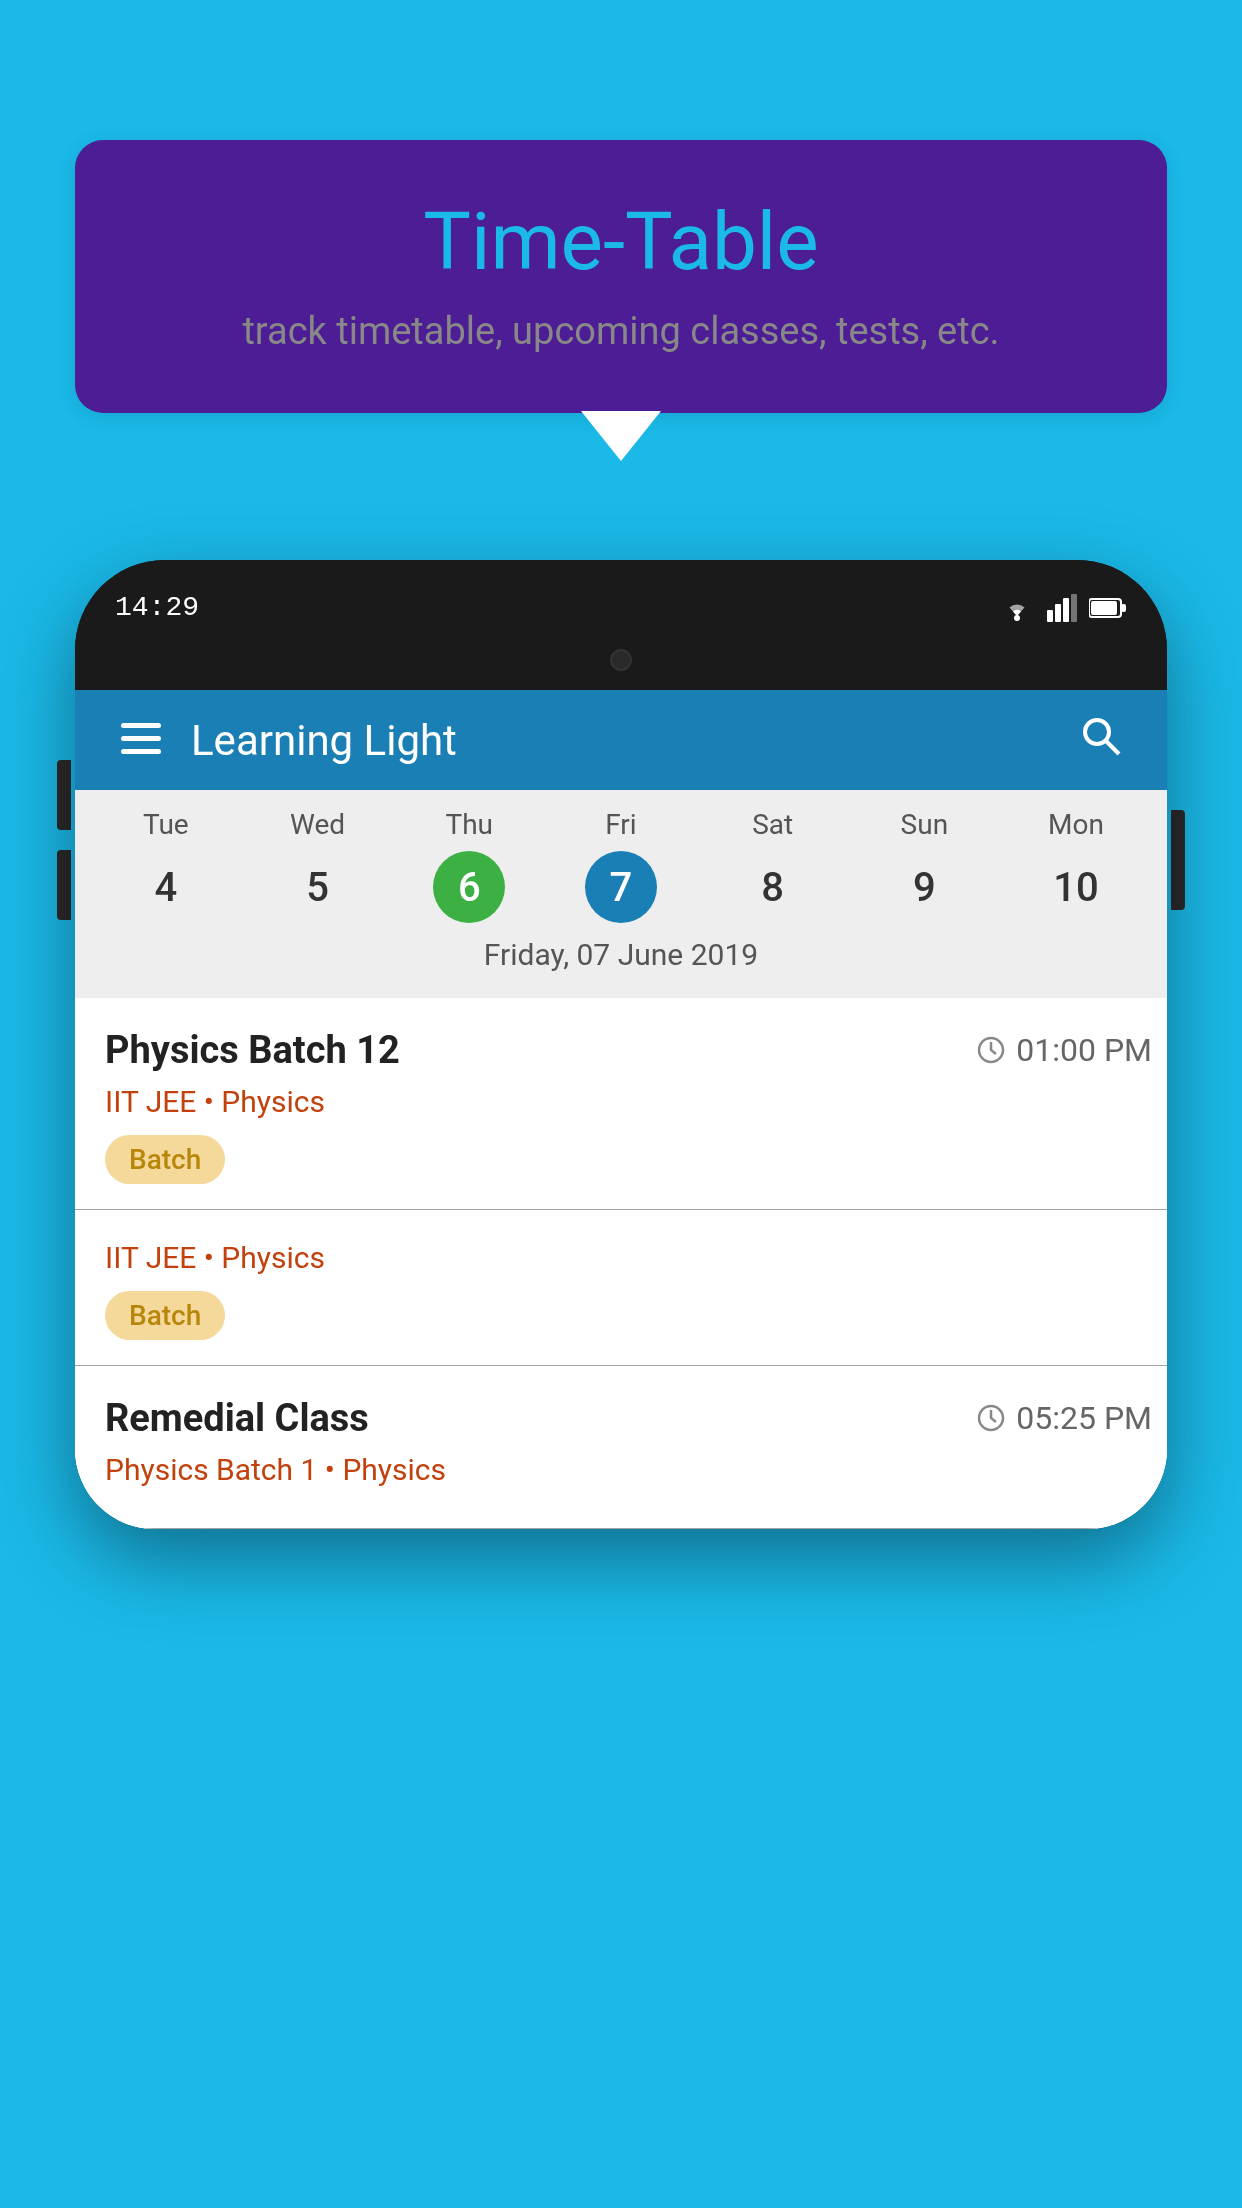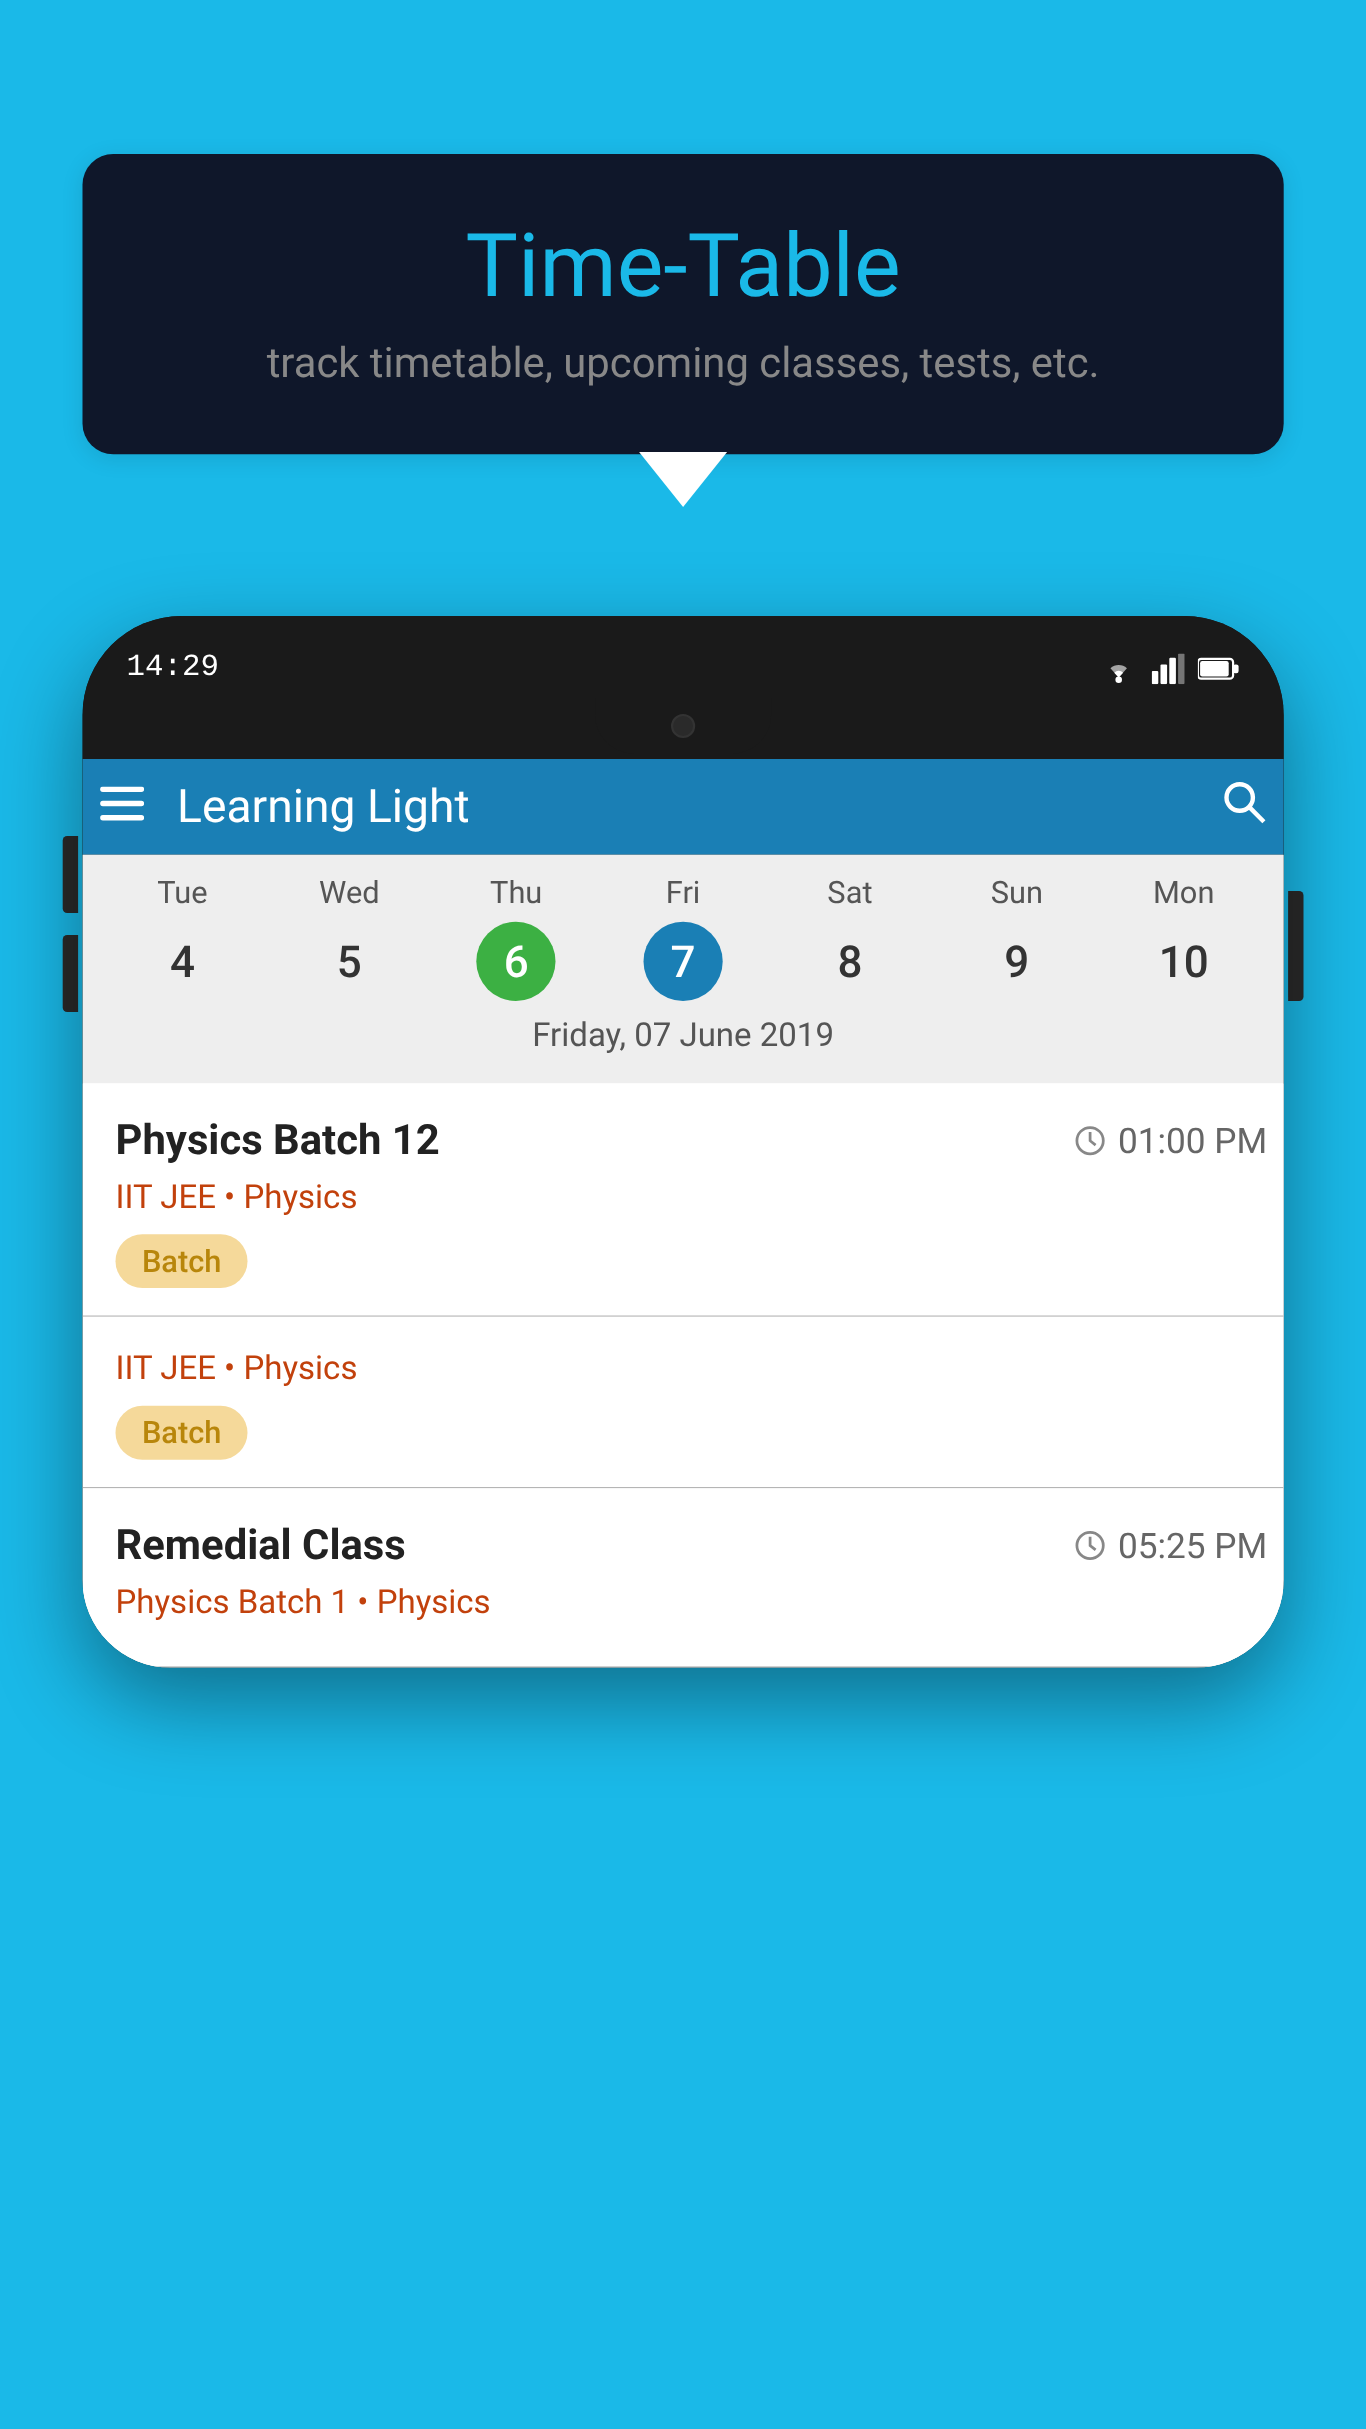--- a/index.html
+++ b/index.html
@@ -16,21 +16,21 @@
 
     
     .speech-bubble-container {
       position: absolute;
       top: 140px;
       left: 75px;
       right: 75px;
     }
 
     .speech-bubble {
-      background: #0f172a;
+      background: #4c1d95;
       border-radius: 28px;
       padding: 55px 60px 60px 60px;
       text-align: center;
       box-shadow: 0 4px 20px rgba(0,0,0,0.1);
       position: relative;
     }
 
     .speech-bubble::after {
       content: '';
       position: absolute;
@@ -99,24 +99,24 @@
     
     .phone-screen {
       background: #f5f5f5;
       border-radius: 0 0 70px 70px;
       overflow: hidden;
     }
 
     
     .app-toolbar {
       background: #1a7fb5;
-      height: 87px;
-      display: flex;
-      align-items: center;
-      padding: 0 16px;
+      height: 100px;
+      display: flex;
+      align-items: center;
+      padding: 0 46px;
       justify-content: space-between;
     }
 
     .hamburger-icon {
       color: white;
       font-size: 42px;
       cursor: pointer;
     }
 
     .app-title {

